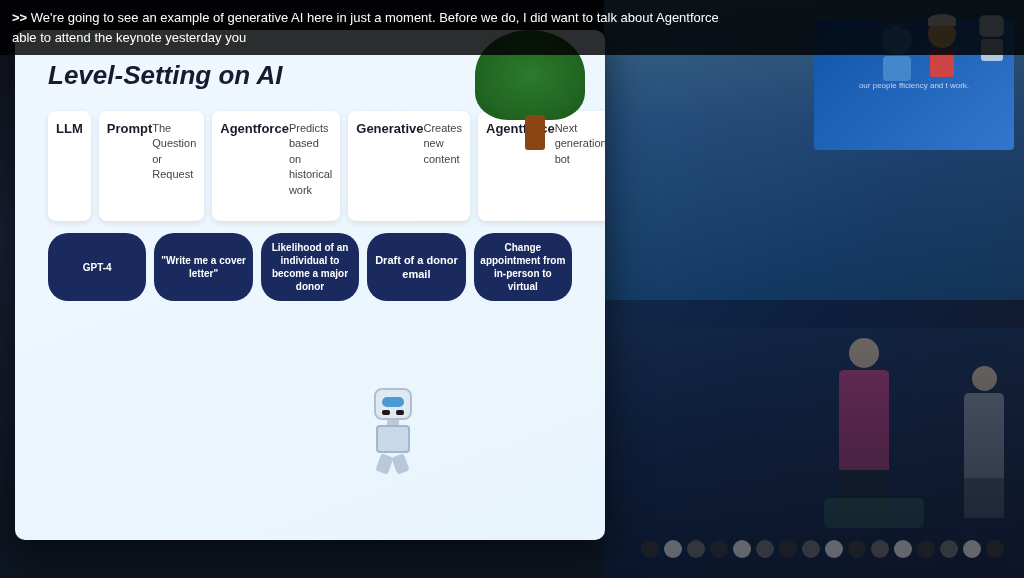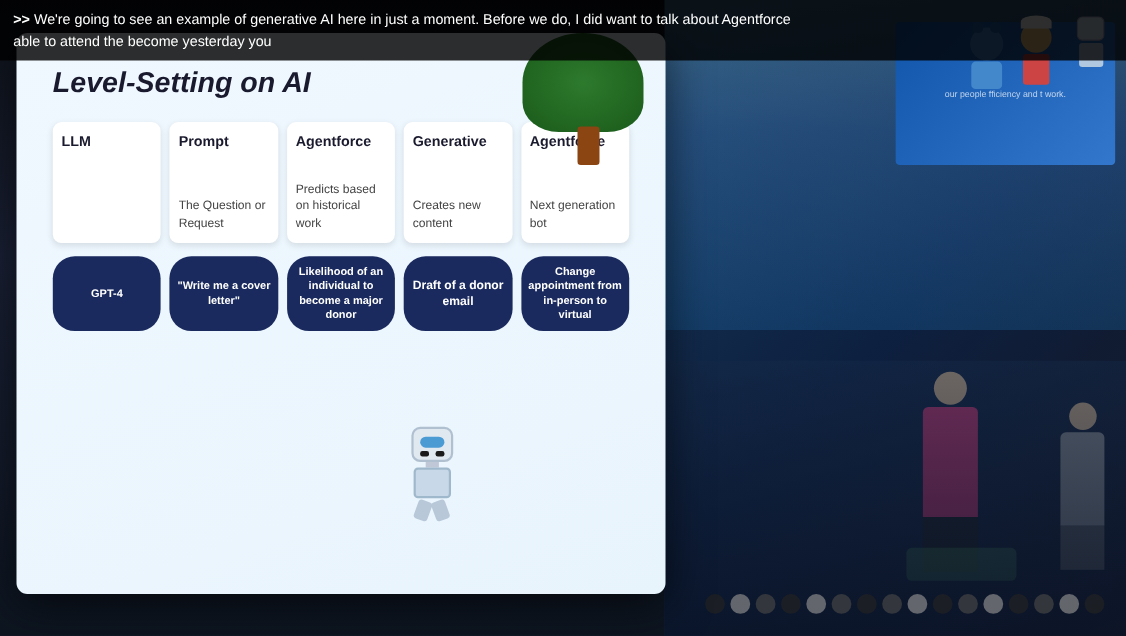--- a/index.html
+++ b/index.html
@@ -174,21 +174,20 @@
     }
 
     .card {
       flex: 1;
       background: white;
       border-radius: 8px;
       padding: 10px 8px;
       min-height: 110px;
       box-shadow: 0 2px 6px rgba(0,0,0,0.1);
       display: flex;
-      flex-direction: column;
       align-items: flex-start;
       justify-content: space-between;
     }
 
     .card-title {
       font-weight: bold;
       font-size: 13px;
       color: #1a1a2e;
       margin-bottom: 6px;
     }
@@ -344,21 +343,21 @@
       <div class="head-dot light"></div>
       <div class="head-dot dark"></div>
     </div>
   </div>
 </div>
 
 <div class="subtitle-bar">
   <span class="subtitle-arrow">&gt;&gt;</span>
   <span>We're going to see an example of generative AI here in just a moment.  Before we do, I did want to talk about Agentforce</span>
   <br>
-  <span>able to attend the become yesterday you</span>
+  <span>able to attend the keynote yesterday you</span>
 </div>
 
 <div class="slide">
 
   <div class="slide-tree">
     <div class="tree-foliage"></div>
     <div class="tree-trunk"></div>
   </div>
 
   <h1 class="slide-title">Level-Setting on AI</h1>

